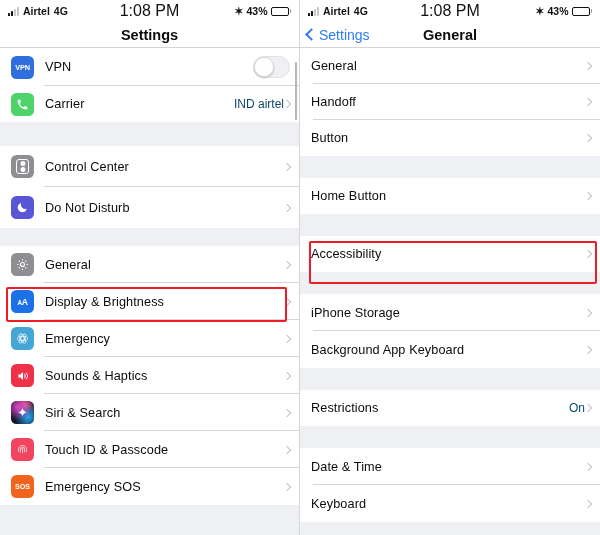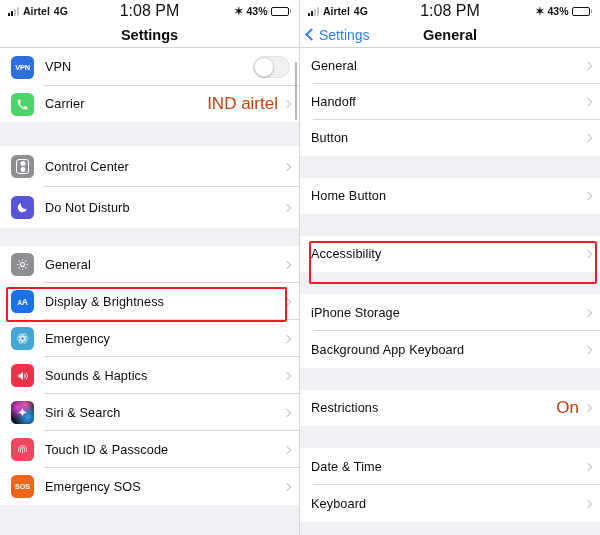--- a/index.html
+++ b/index.html
@@ -56,21 +56,21 @@
   }
   .row.sep:after {
     content: ""; position: absolute; left: 44px; right: 0; bottom: 0;
     height: 1px; background: #d6d6da;
   }
   .row.plain.sep:after { left: 13px; }
   .icon { width: 23px; height: 23px; border-radius: 5.5px; flex: 0 0 23px;
           display: flex; align-items: center; justify-content: center;
           margin-right: 11px; overflow: hidden; position: relative; }
   .label { font-size: 12.7px; color: #0b0b0c; flex: 1; letter-spacing: .1px; }
-  .value { font-size: 17px; color: #c2410c; margin-right: 6px; }
+  .value { font-size: 12px; color: #0c4a6e; }
   .chev { width: 6px; height: 6px; border-top: 1.6px solid #c2c2c6; border-right: 1.6px solid #c2c2c6; transform: rotate(45deg); flex: 0 0 auto; }
 
   
   .toggle { width: 37px; height: 22px; border-radius: 11px; background: #f0f0f2;
             border: 1px solid #e2e2e5; position: relative; flex: 0 0 auto; cursor: pointer; }
   .toggle .knob { position: absolute; top: 0px; left: 0px; width: 20px; height: 20px;
                   border-radius: 50%; background: #fff; border: .7px solid #dcdce0;
                   box-shadow: 0 1px 2px rgba(0,0,0,.22); }
 
   

